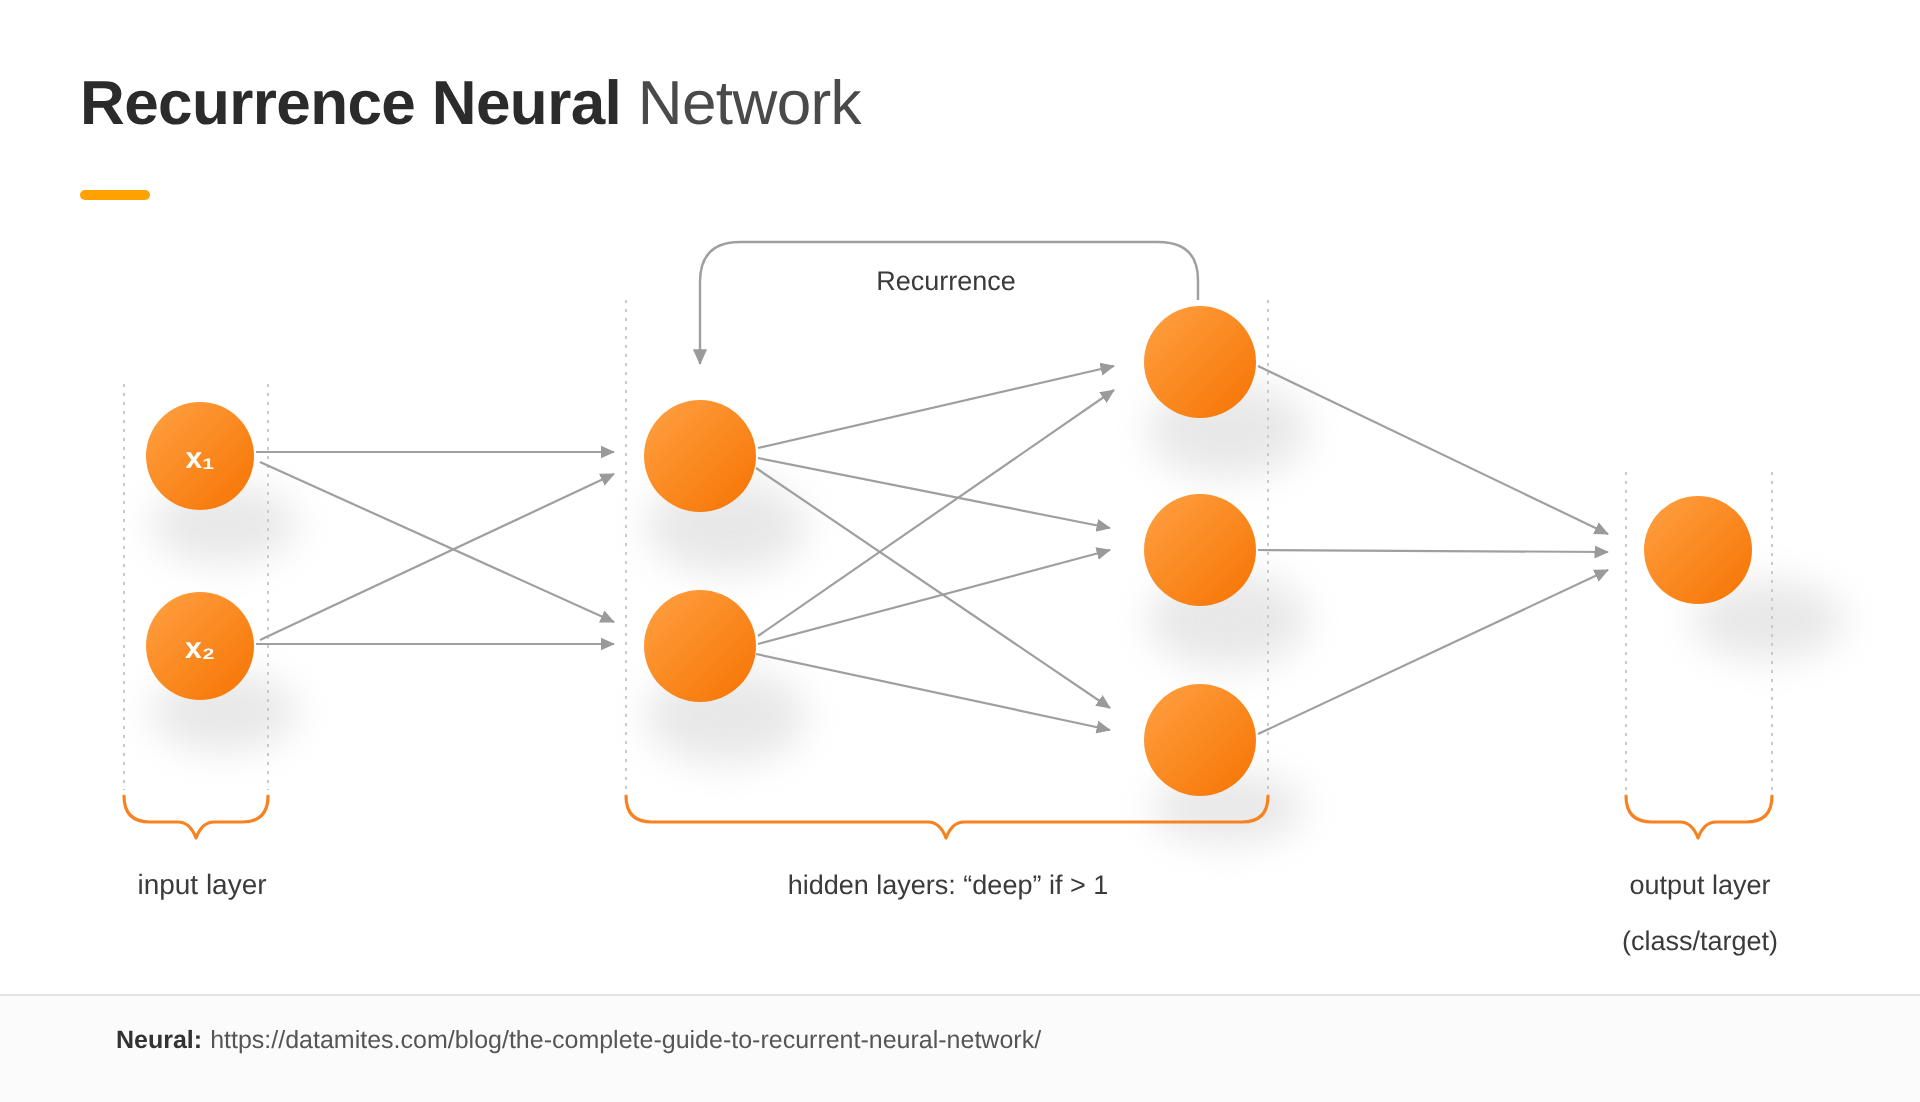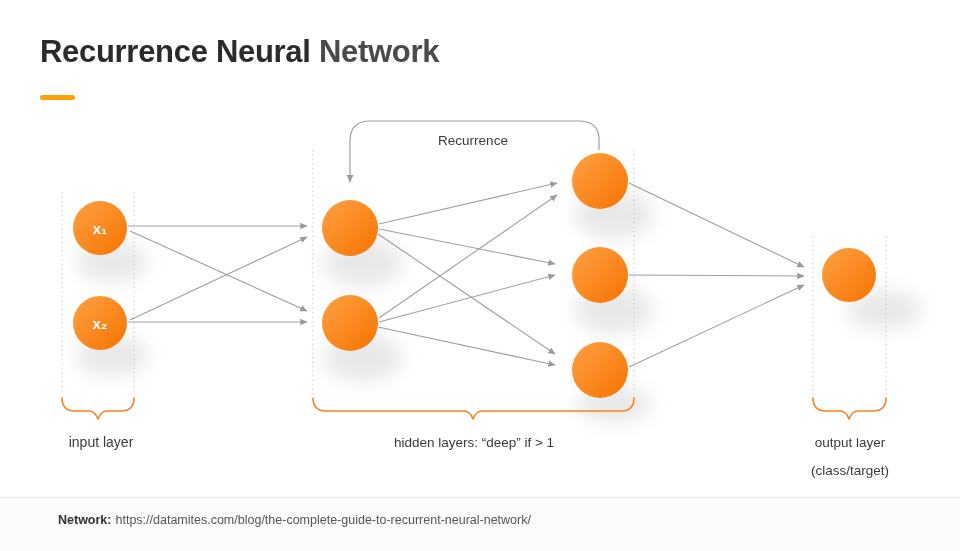--- a/index.html
+++ b/index.html
@@ -8,21 +8,21 @@
     position:relative;
     background:#ffffff;
     font-family:"Liberation Sans","DejaVu Sans",sans-serif;
     overflow:hidden;
   }
   .title{
     position:absolute;left:40px;top:34px;
     font-size:31px;letter-spacing:-0.3px;white-space:nowrap;
   }
   .title .t-bold{font-weight:700;color:#2b2b2b;}
-  .title .t-light{font-weight:700;color:#4a4a4a;margin-top:32px;}
+  .title .t-light{font-weight:400;color:#4a4a4a;margin-top:32px;}
   .title-underline{
     position:absolute;left:40px;top:95px;
     width:35px;height:5px;border-radius:3px;
     background:#ffa101;
   }
   .diagram-svg{position:absolute;left:0;top:0;}
   .footer{
     position:absolute;left:0;top:497px;
     width:960px;height:54px;
     background:#fbfbfb;
@@ -122,15 +122,15 @@
   </g>
 
   <text x="101" y="447" text-anchor="middle" font-size="14" fill="#3b3b3b">input layer</text>
   <text x="474" y="447" text-anchor="middle" font-size="13.5" fill="#3b3b3b">hidden layers: “deep” if &gt; 1</text>
   <text x="850" y="447" text-anchor="middle" font-size="13.5" fill="#3b3b3b">output layer</text>
   <text x="850" y="475" text-anchor="middle" font-size="13.5" fill="#3b3b3b">(class/target)</text>
 </svg>
 
 <div class="footer">
   <div class="source-line">
-    <span class="src-label">Network:</span><span>https://datamites.com/blog/the-complete-guide-to-recurrent-neural-network/</span>
+    <span class="src-label">Neural:</span><span>https://datamites.com/blog/the-complete-guide-to-recurrent-neural-network/</span>
   </div>
 </div>
 
 </body></html>

